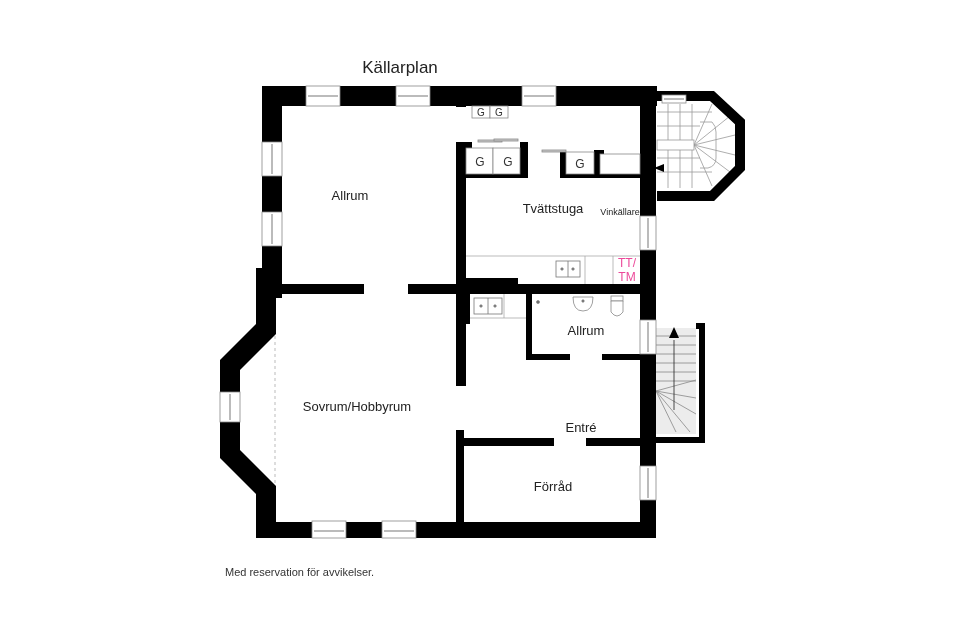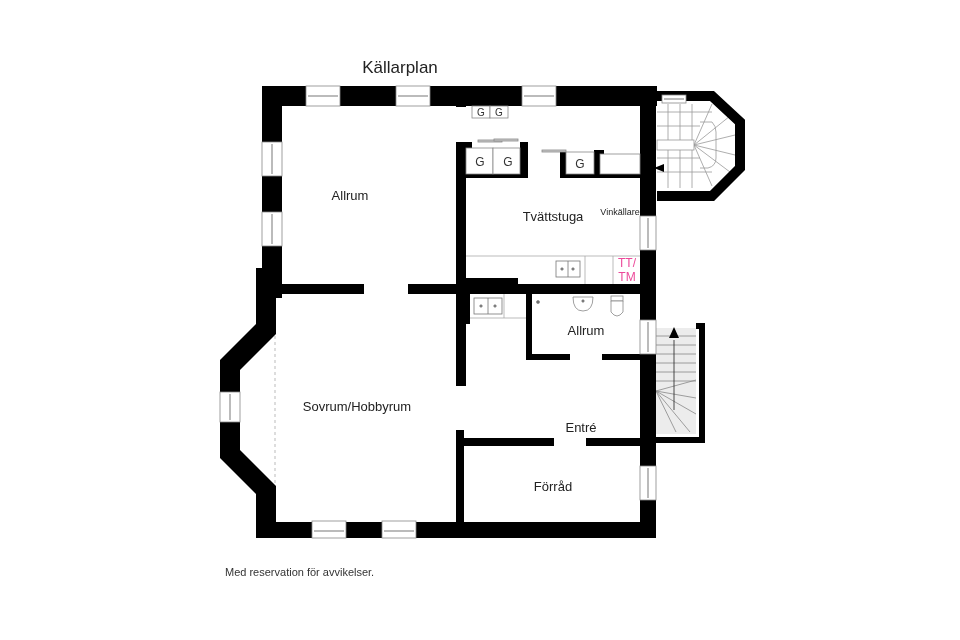--- a/index.html
+++ b/index.html
@@ -182,21 +182,21 @@
   <g fill="#fff" stroke="#888" stroke-width="0.8">
     <path d="M573,297 Q573,311 583,311 Q593,311 593,297 Z"></path>
     <circle cx="583" cy="301" r="1.2" fill="#666"></circle>
     <rect x="611" y="296" width="12" height="5"></rect>
     <path d="M611,301 L623,301 L623,312 Q617,320 611,312 Z"></path>
     <circle cx="538" cy="302" r="1.5" fill="#666"></circle>
   </g>
 </svg>
 
 <div class="room-label" style="left:350px; top:195px;">Allrum</div>
-<div class="room-label" style="left:553px; top:216px;">Tvättstuga</div>
+<div class="room-label" style="left:553px; top:208px;">Tvättstuga</div>
 <div class="room-label" style="left:357px; top:406px;">Sovrum/Hobbyrum</div>
 <div class="room-label" style="left:586px; top:330px;">Allrum</div>
 <div class="room-label" style="left:581px; top:399px;margin-top:28px;">Entré</div>
 <div class="room-label" style="left:553px; top:486px;">Förråd</div>
 <div class="small-label" style="left:620px; top:183px;margin-top:29px;">Vinkällare</div>
 
 <div class="tt-label" style="left:627px; top:270px;">
   <div>TT/</div>
   <div>TM</div>
 </div>

